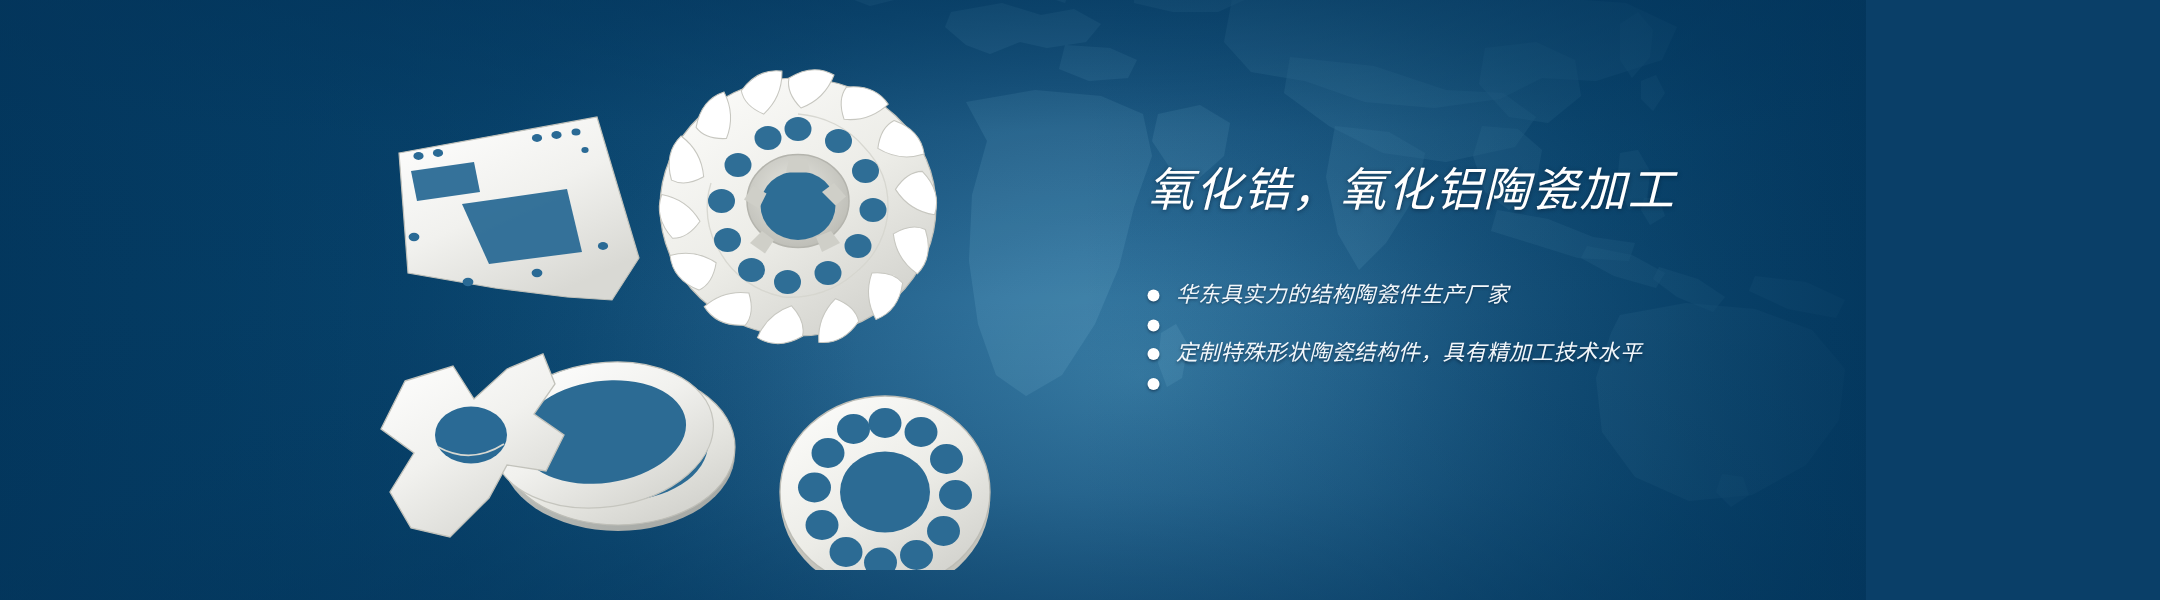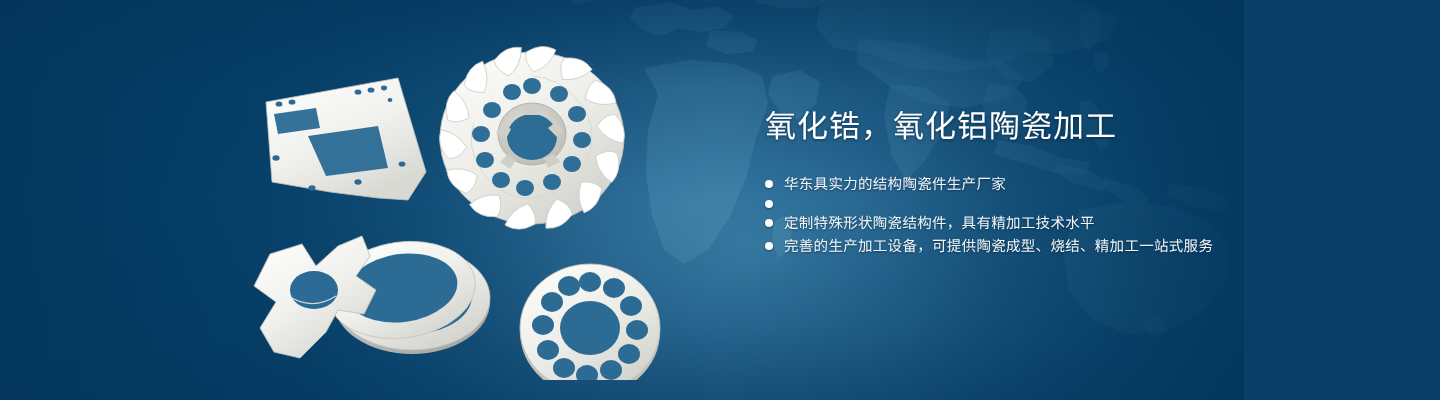--- a/index.html
+++ b/index.html
@@ -11,20 +11,21 @@
   body {
     font-family: "Liberation Sans", "DejaVu Sans", sans-serif;
   }
 
   .banner {
     position: relative;
     width: 1244px;
     height: 400px;
     overflow: hidden;
     background: #06436f;
+    font-style: italic;
   }
 
   
   .bg-base {
     position: absolute;
     inset: 0;
     background:
       radial-gradient(ellipse 620px 430px at 760px 250px,
         #3a7ea6 0%,
         #2e6f99 20%,
@@ -97,21 +98,21 @@
     font-size: 31px;
     line-height: 1.25;
     font-weight: 400;
     letter-spacing: 1px;
     color: #ffffff;
     text-shadow: 0 1px 3px rgba(0,20,40,0.55);
     white-space: nowrap;
   }
   .bullets {
     list-style: none;
-    margin: 30px 0 0 0;
+    margin: 43px 0 0 0;
     padding: 0;
   }
   .bullet-item {
     display: flex;
     align-items: center;
     margin-bottom: 8px;
     white-space: nowrap;
   }
   .bullet-dot {
     flex: 0 0 auto;
@@ -337,18 +338,17 @@
       </li>
       <li class="bullet-item">
         <span class="bullet-dot"></span>
       </li>
       <li class="bullet-item">
         <span class="bullet-dot"></span>
         <span class="bullet-text">定制特殊形状陶瓷结构件，具有精加工技术水平</span>
       </li>
       <li class="bullet-item">
         <span class="bullet-dot"></span>
-        <span class="bullet-text">完善的生产加工设备，可提供陶瓷成型、烧结、精加工一站式服务</span>
       </li>
     </ul>
   </div>
 
 </div>
 
 </body></html>

